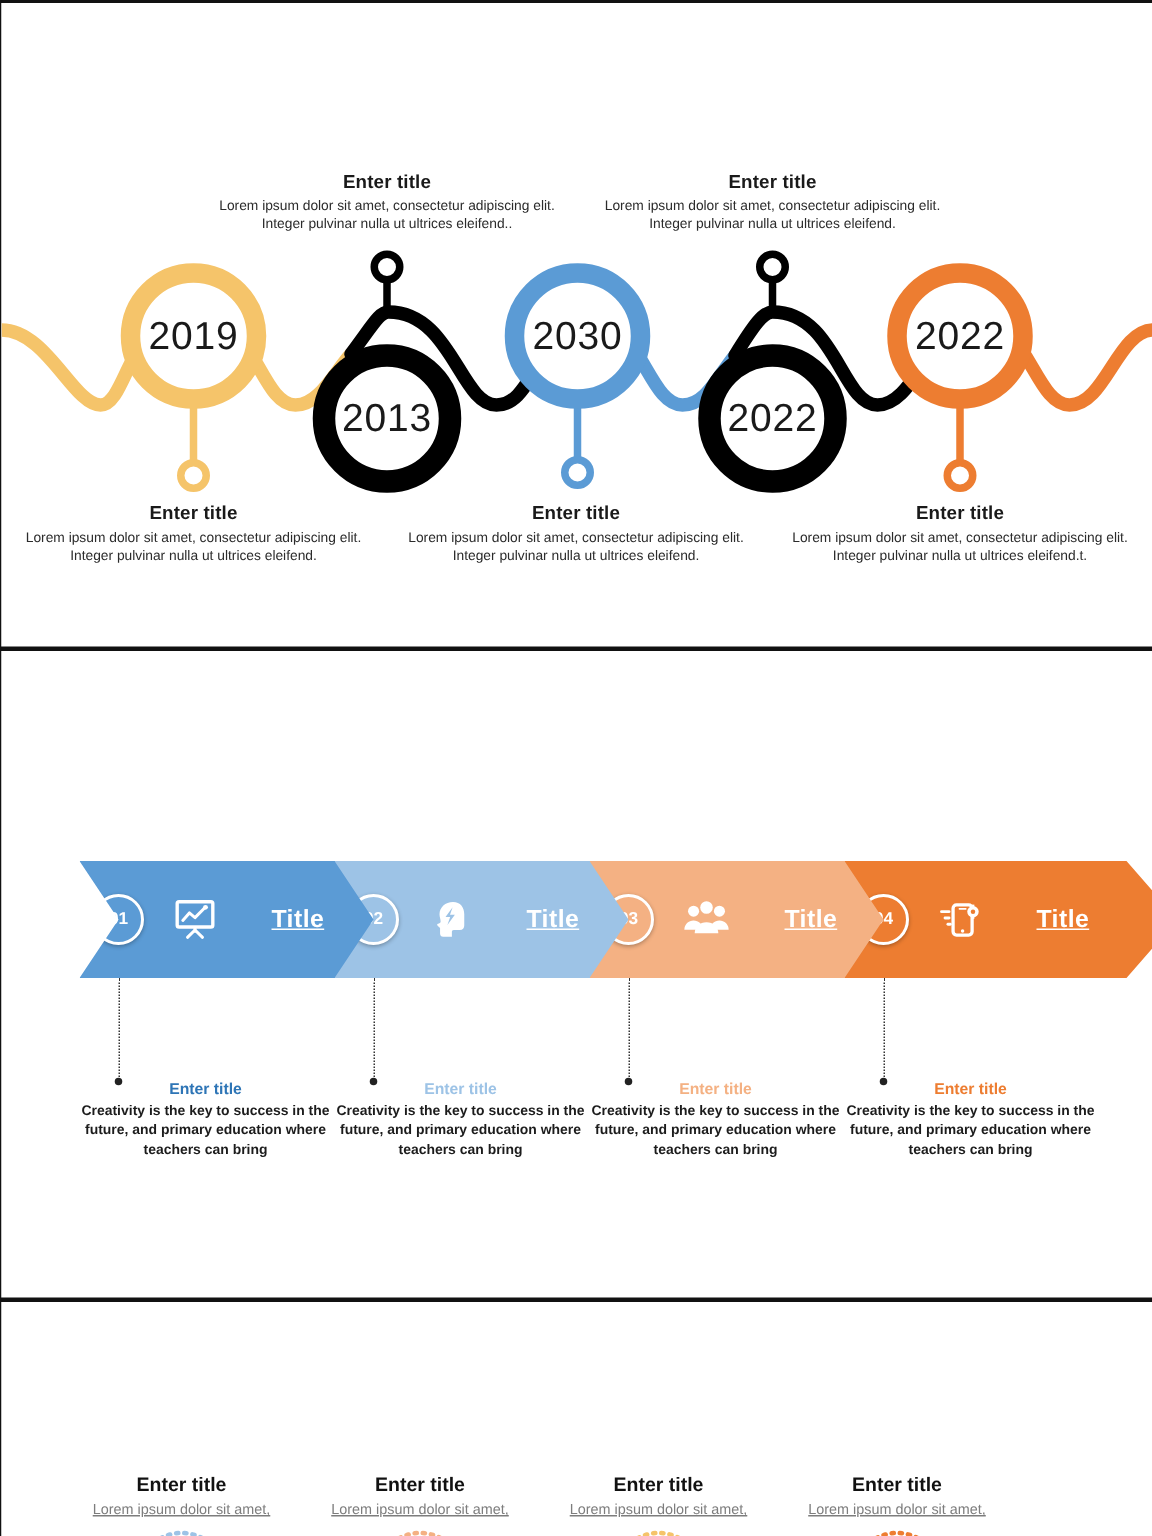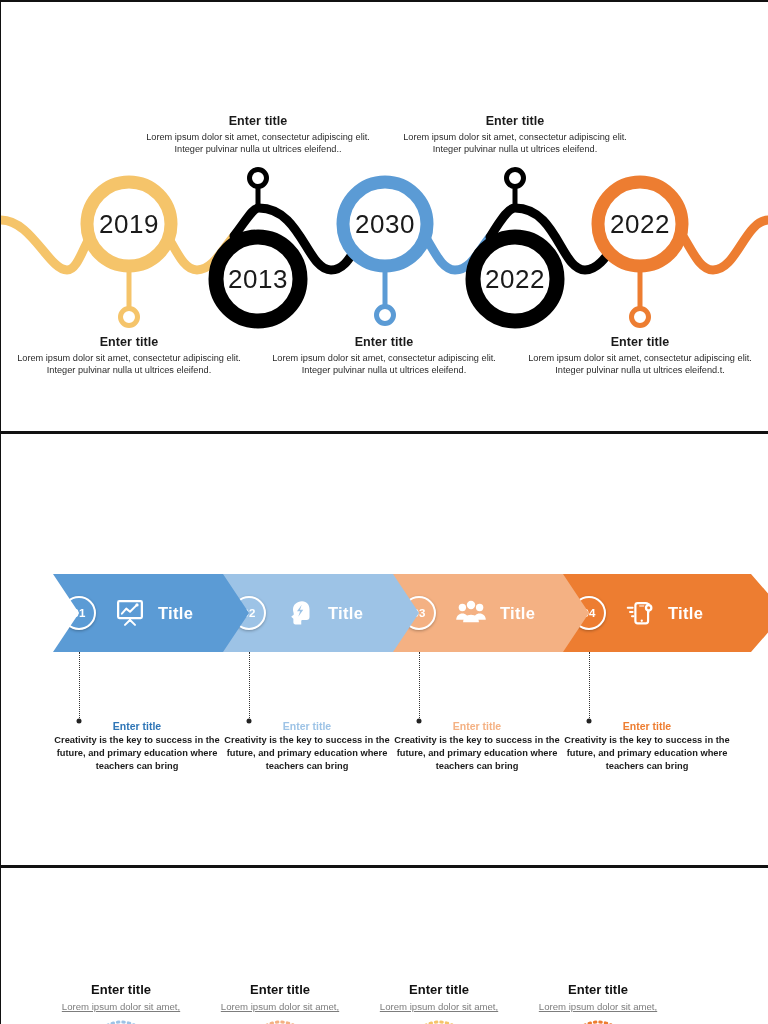--- a/index.html
+++ b/index.html
@@ -49,21 +49,21 @@
   .chev-row { position: absolute; left: 0; top: 140px; width: 768px; height: 78px; }
   .chev {
     position: absolute; top: 0; height: 78px;
     display: flex; align-items: center;
     clip-path: polygon(0 0, calc(100% - 34px) 0, 100% 50%, calc(100% - 34px) 100%, 0 100%, 26px 50%);
     filter: drop-shadow(0 1px 2px rgba(0,0,0,.18));
   }
   .chev-inner { display: flex; align-items: center; gap: 9px; margin-left: 62px; }
   .chev-title {
     color: #ffffff; font-size: 16.5px; font-weight: bold;
-    letter-spacing: .3px; margin-left: 4px;
+    letter-spacing: .3px; margin-left: 27px; text-decoration: underline;
   }
   .badge {
     position: absolute; top: 50%; transform: translate(-50%,-50%);
     width: 34px; height: 34px; border-radius: 50%;
     border: 2.4px solid #ffffff;
     display: flex; align-items: center; justify-content: center;
     color: #ffffff; font-size: 11.5px; font-weight: bold;
     box-shadow: 0 1px 3px rgba(0,0,0,.3);
     z-index: 5;
   }

